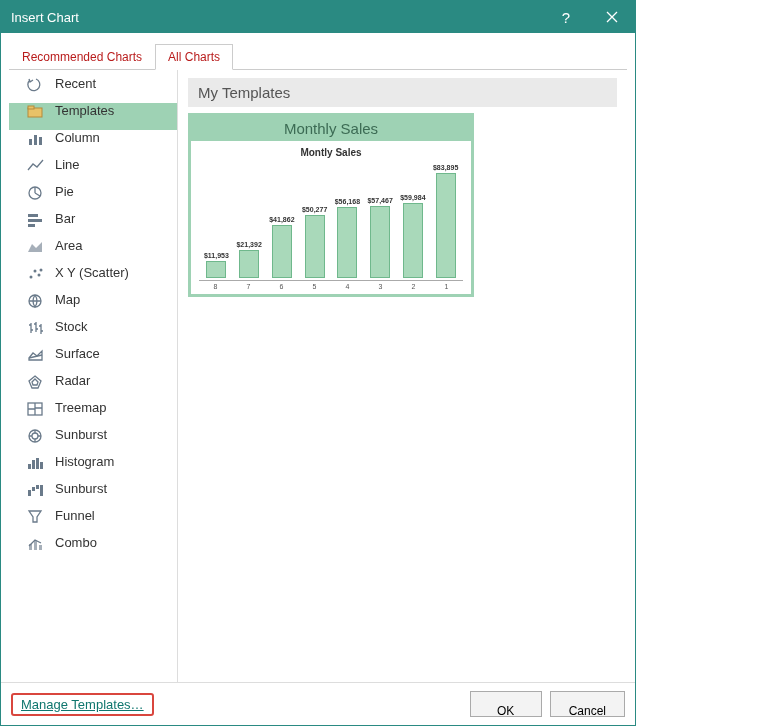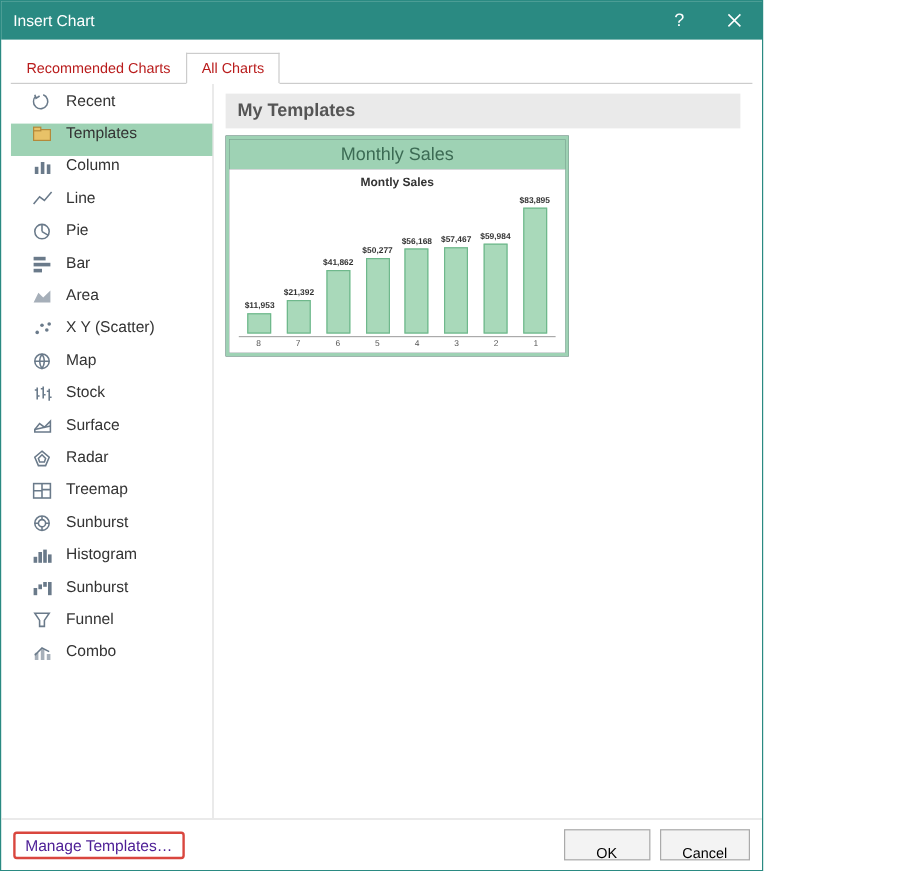--- a/index.html
+++ b/index.html
@@ -11,33 +11,33 @@
 .tabs{display:flex;border-bottom:1px solid #ccc;height:28px;align-items:flex-end}
 .tab{padding:5px 12px;font-size:12px;color:#b91c1c;cursor:pointer;border:1px solid transparent;margin-bottom:-1px}
 .tab.active{border:1px solid #ccc;border-bottom:1px solid #fff;background:#fff}
 .content{flex:1;display:flex;overflow:hidden}
 .sidebar{width:168px;border-right:1px solid #ddd;padding-top:6px}
 .sideitem{display:flex;align-items:flex-start;height:27px;padding:0 6px 0 16px;cursor:pointer;color:#333}
 .sideitem.selected{background:#9ed2b4}
 .sideitem .icon{width:22px;height:18px;margin-right:8px;display:flex;align-items:center;justify-content:center}
 .sideitem .lbl{font-size:13px}
 .main{flex:1;padding:8px 10px}
-.section-title{background:#eaeaea;padding:6px 10px;font-weight:bold;color:#555;font-size:15px}
+.section-title{background:#eaeaea;padding:6px 10px;font-weight:normal;color:#555;font-size:15px}
 .tpl-card{margin-top:6px;width:280px;border:3px solid #9ed2b4;background:#0f172a;cursor:pointer}
 .tpl-header{text-align:center;color:#3c6b54;font-size:15px;padding:4px 0;background:#9ed2b4}
 .chart-area{background:#fff;padding:6px 8px 4px 8px}
 .chart-title{text-align:center;font-size:10px;font-weight:bold;color:#333;margin-bottom:0}
 .bars{display:flex;align-items:flex-end;justify-content:space-around;height:120px;gap:6px;padding:0 4px}
 .barwrap{display:flex;flex-direction:column;align-items:center;flex:1}
 .barval{font-size:7px;font-weight:bold;color:#333;margin-bottom:2px;white-space:nowrap}
 .bar{width:18px;background:#a9d9ba;border:1px solid #6fb88c}
 .axis{display:flex;justify-content:space-around;border-top:1px solid #aaa;padding-top:2px;margin-top:2px}
 .axis span{font-size:7px;color:#555;flex:1;text-align:center}
 .footer{border-top:1px solid #ddd;padding:8px 10px;display:flex;align-items:center;gap:8px}
-.manage-link{color:#4c1d95;cursor:pointer;font-size:13px;padding:3px 4px}
+.manage-link{color:#0f766e;text-decoration:underline;cursor:pointer;font-size:13px;padding:3px 4px}
 .manage-highlight{border:2px solid #d9463e;border-radius:3px;padding:2px 4px;display:inline-block}
 .spacer{flex:1}
 .btn{min-width:72px;height:24px;border:1px solid #aaa;background:#f3f3f3;font-size:12px;cursor:pointer;padding:12px 18px}
 svg{display:block}
 </style>
 </head>
 <body>
 
 <div class="window">
 

